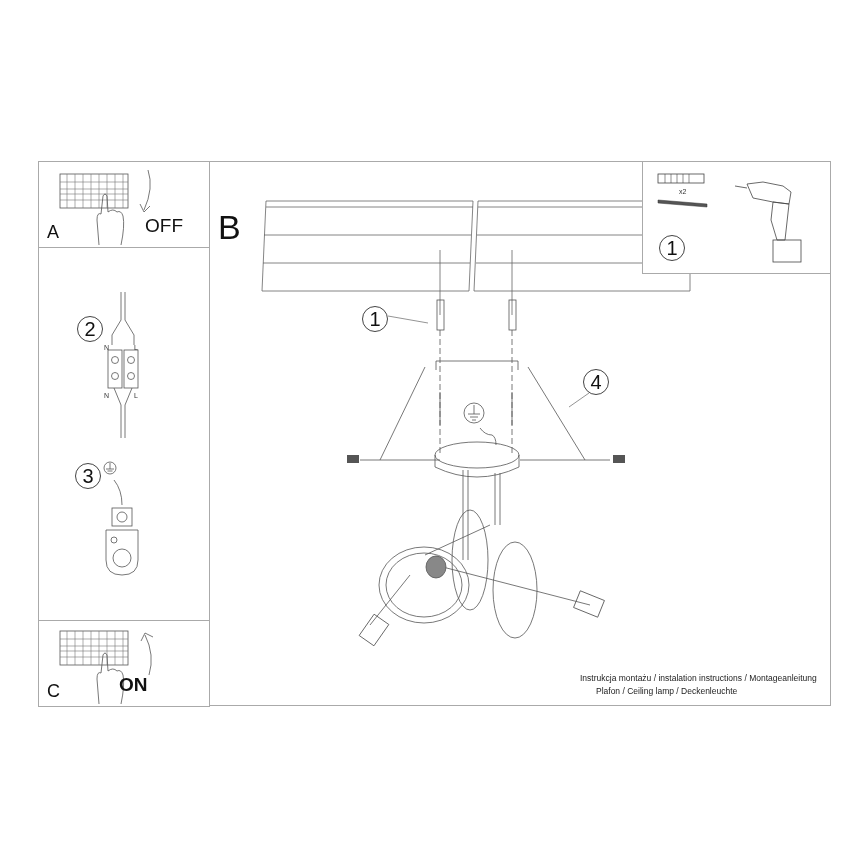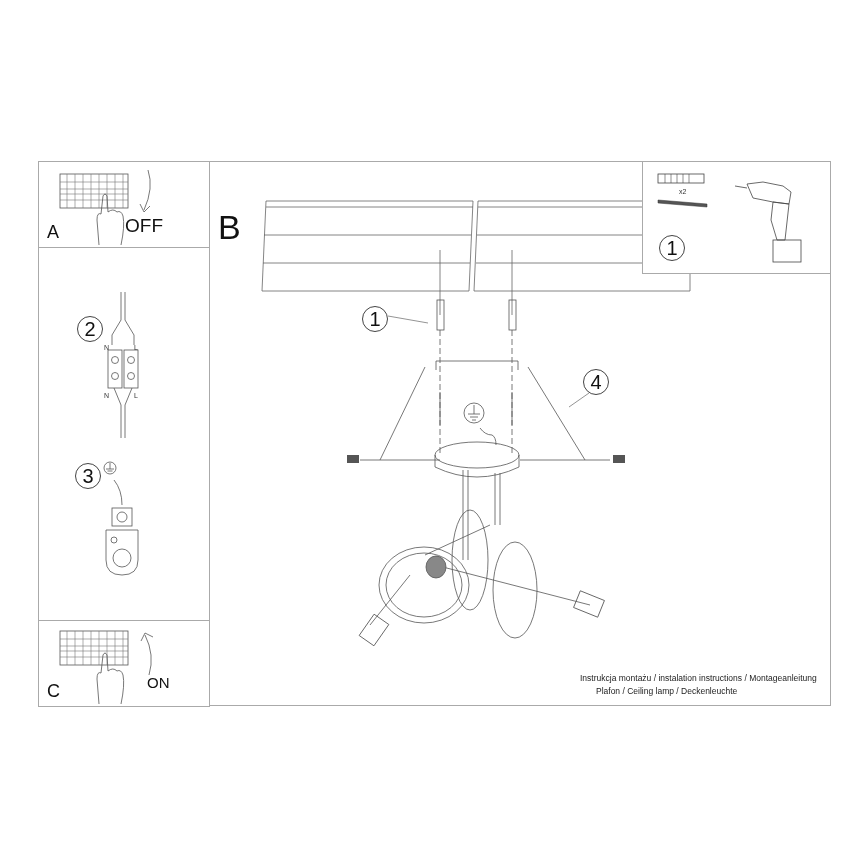--- a/index.html
+++ b/index.html
@@ -40,21 +40,21 @@
     </g>
   </svg>
   <svg style="left:52px;top:28px;" width="40" height="56">
     <path d="M8 55 L6 30 Q6 22 10 24 L12 6 Q14 2 16 6 L17 22 Q22 18 26 22 Q30 20 32 26 Q34 36 30 55" fill="none" stroke="#555" stroke-width="0.8"></path>
   </svg>
   <svg style="left:95px;top:6px;" width="30" height="50">
     <path d="M14 2 Q20 20 10 42" fill="none" stroke="#555" stroke-width="0.8"></path>
     <path d="M6 36 L10 44 L16 38" fill="none" stroke="#555" stroke-width="0.8"></path>
   </svg>
   <div class="lbl" style="left:8px;top:60px;">A</div>
-  <div class="lbl" style="left:86px;top:53px;font-size:19px;">OFF</div>
+  <div class="lbl" style="left:106px;top:53px;font-size:19px;">OFF</div>
 </div>
 
 <div style="position:absolute;left:209px;top:161px;width:1px;height:545px;background:#aaa;"></div>
 
 <div class="circ" style="left:77px;top:316px;">2</div>
 <svg style="left:104px;top:290px;" width="40" height="150">
   <g stroke="#555" stroke-width="0.8" fill="none">
     <line x1="17" y1="2" x2="17" y2="30"></line>
       <line x1="21" y1="2" x2="21" y2="30"></line>
     <path d="M17 30 L8 45 L8 55"></path>
@@ -111,21 +111,21 @@
     </g>
   </svg>
   <svg style="left:52px;top:26px;" width="40" height="58">
     <path d="M8 57 L6 32 Q6 24 10 26 L12 8 Q14 4 16 8 L17 24 Q22 20 26 24 Q30 22 32 28 Q34 38 30 57" fill="none" stroke="#555" stroke-width="0.8"></path>
   </svg>
   <svg style="left:98px;top:8px;" width="30" height="50">
     <path d="M12 46 Q18 26 8 6" fill="none" stroke="#555" stroke-width="0.8"></path>
     <path d="M4 12 L8 4 L16 8" fill="none" stroke="#555" stroke-width="0.8"></path>
   </svg>
   <div class="lbl" style="left:8px;top:60px;">C</div>
-  <div class="lbl" style="left:108px;top:53px;font-size:15px;">ON</div>
+  <div class="lbl" style="left:80px;top:53px;font-size:19px;font-weight:bold;">ON</div>
 </div>
 
 <div class="big" style="left:218px;top:208px;">B</div>
 
 <svg style="left:260px;top:195px;" width="430" height="100">
   <g stroke="#666" stroke-width="0.8" fill="none">
     <path d="M6 6 L213 6 L209 96 L2 96 Z"></path>
     <line x1="6" y1="12" x2="213" y2="12"></line>
     <line x1="4" y1="40" x2="211" y2="40"></line>
     <line x1="3" y1="68" x2="210" y2="68"></line>

